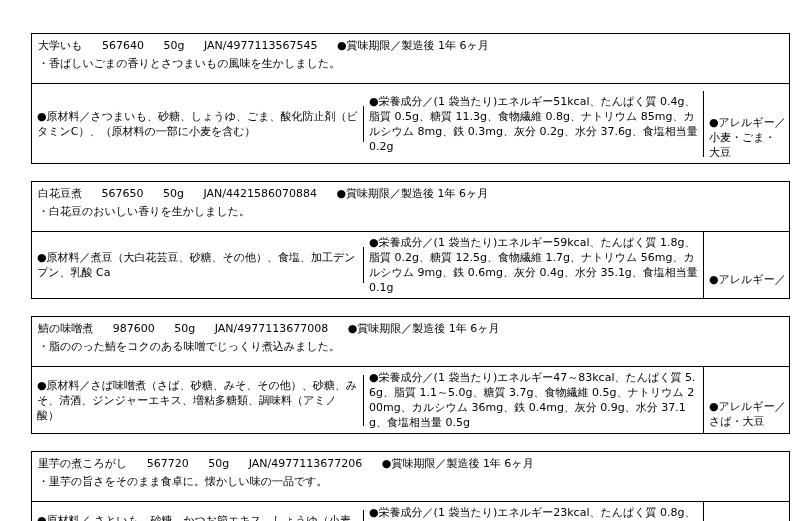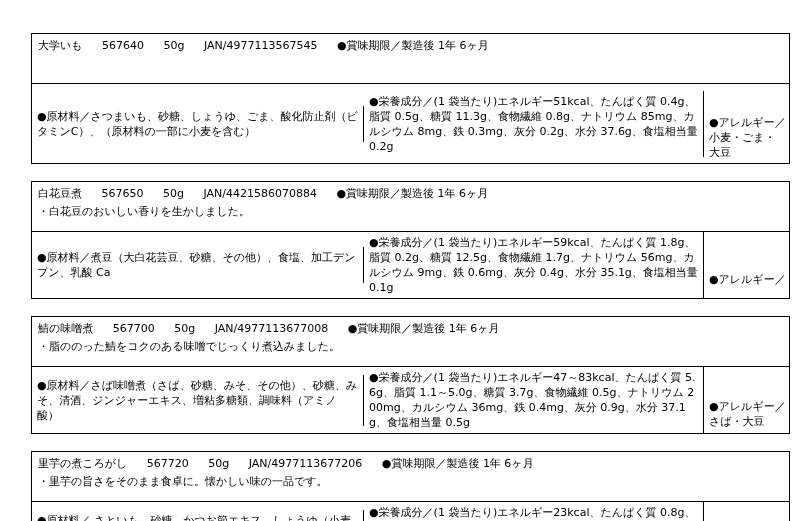--- a/index.html
+++ b/index.html
@@ -83,20 +83,21 @@
 
   <div class="product-block">
     <div class="head">
       <div class="title-row">
         <span class="fld">大学いも</span>
         <span class="fld">567640</span>
         <span class="fld">50g</span>
         <span class="fld">JAN/4977113567545</span>
         <span class="fld">●賞味期限／製造後 1年 6ヶ月</span>
       </div>
+      <div class="desc">・香ばしいごまの香りとさつまいもの風味を生かしました。</div>
     </div>
     <div class="detail-row">
       <div class="cell ingredients">●原材料／さつまいも、砂糖、しょうゆ、ごま、酸化防止剤（ビタミンC）、（原材料の一部に小麦を含む）</div>
       <div class="cell nutrition">●栄養成分／(1 袋当たり)エネルギー51kcal、たんぱく質 0.4g、脂質 0.5g、糖質 11.3g、食物繊維 0.8g、ナトリウム 85mg、カルシウム 8mg、鉄 0.3mg、灰分 0.2g、水分 37.6g、食塩相当量 0.2g</div>
       <div class="cell allergy">●アレルギー／小麦・ごま・大豆</div>
     </div>
   </div>
 
   <div class="product-block">
     <div class="head">
@@ -113,21 +114,21 @@
       <div class="cell ingredients">●原材料／煮豆（大白花芸豆、砂糖、その他）、食塩、加工デンプン、乳酸 Ca</div>
       <div class="cell nutrition">●栄養成分／(1 袋当たり)エネルギー59kcal、たんぱく質 1.8g、脂質 0.2g、糖質 12.5g、食物繊維 1.7g、ナトリウム 56mg、カルシウム 9mg、鉄 0.6mg、灰分 0.4g、水分 35.1g、食塩相当量 0.1g</div>
       <div class="cell allergy">●アレルギー／</div>
     </div>
   </div>
 
   <div class="product-block">
     <div class="head">
       <div class="title-row">
         <span class="fld">鯖の味噌煮</span>
-        <span class="fld">567700</span>
+        <span class="fld">987600</span>
         <span class="fld">50g</span>
         <span class="fld">JAN/4977113677008</span>
         <span class="fld">●賞味期限／製造後 1年 6ヶ月</span>
       </div>
       <div class="desc">・脂ののった鯖をコクのある味噌でじっくり煮込みました。</div>
     </div>
     <div class="detail-row">
       <div class="cell ingredients">●原材料／さば味噌煮（さば、砂糖、みそ、その他）、砂糖、みそ、清酒、ジンジャーエキス、増粘多糖類、調味料（アミノ酸）</div>
       <div class="cell nutrition">●栄養成分／(1 袋当たり)エネルギー47～83kcal、たんぱく質 5.6g、脂質 1.1～5.0g、糖質 3.7g、食物繊維 0.5g、ナトリウム 200mg、カルシウム 36mg、鉄 0.4mg、灰分 0.9g、水分 37.1g、食塩相当量 0.5g</div>
       <div class="cell allergy">●アレルギー／さば・大豆</div>

